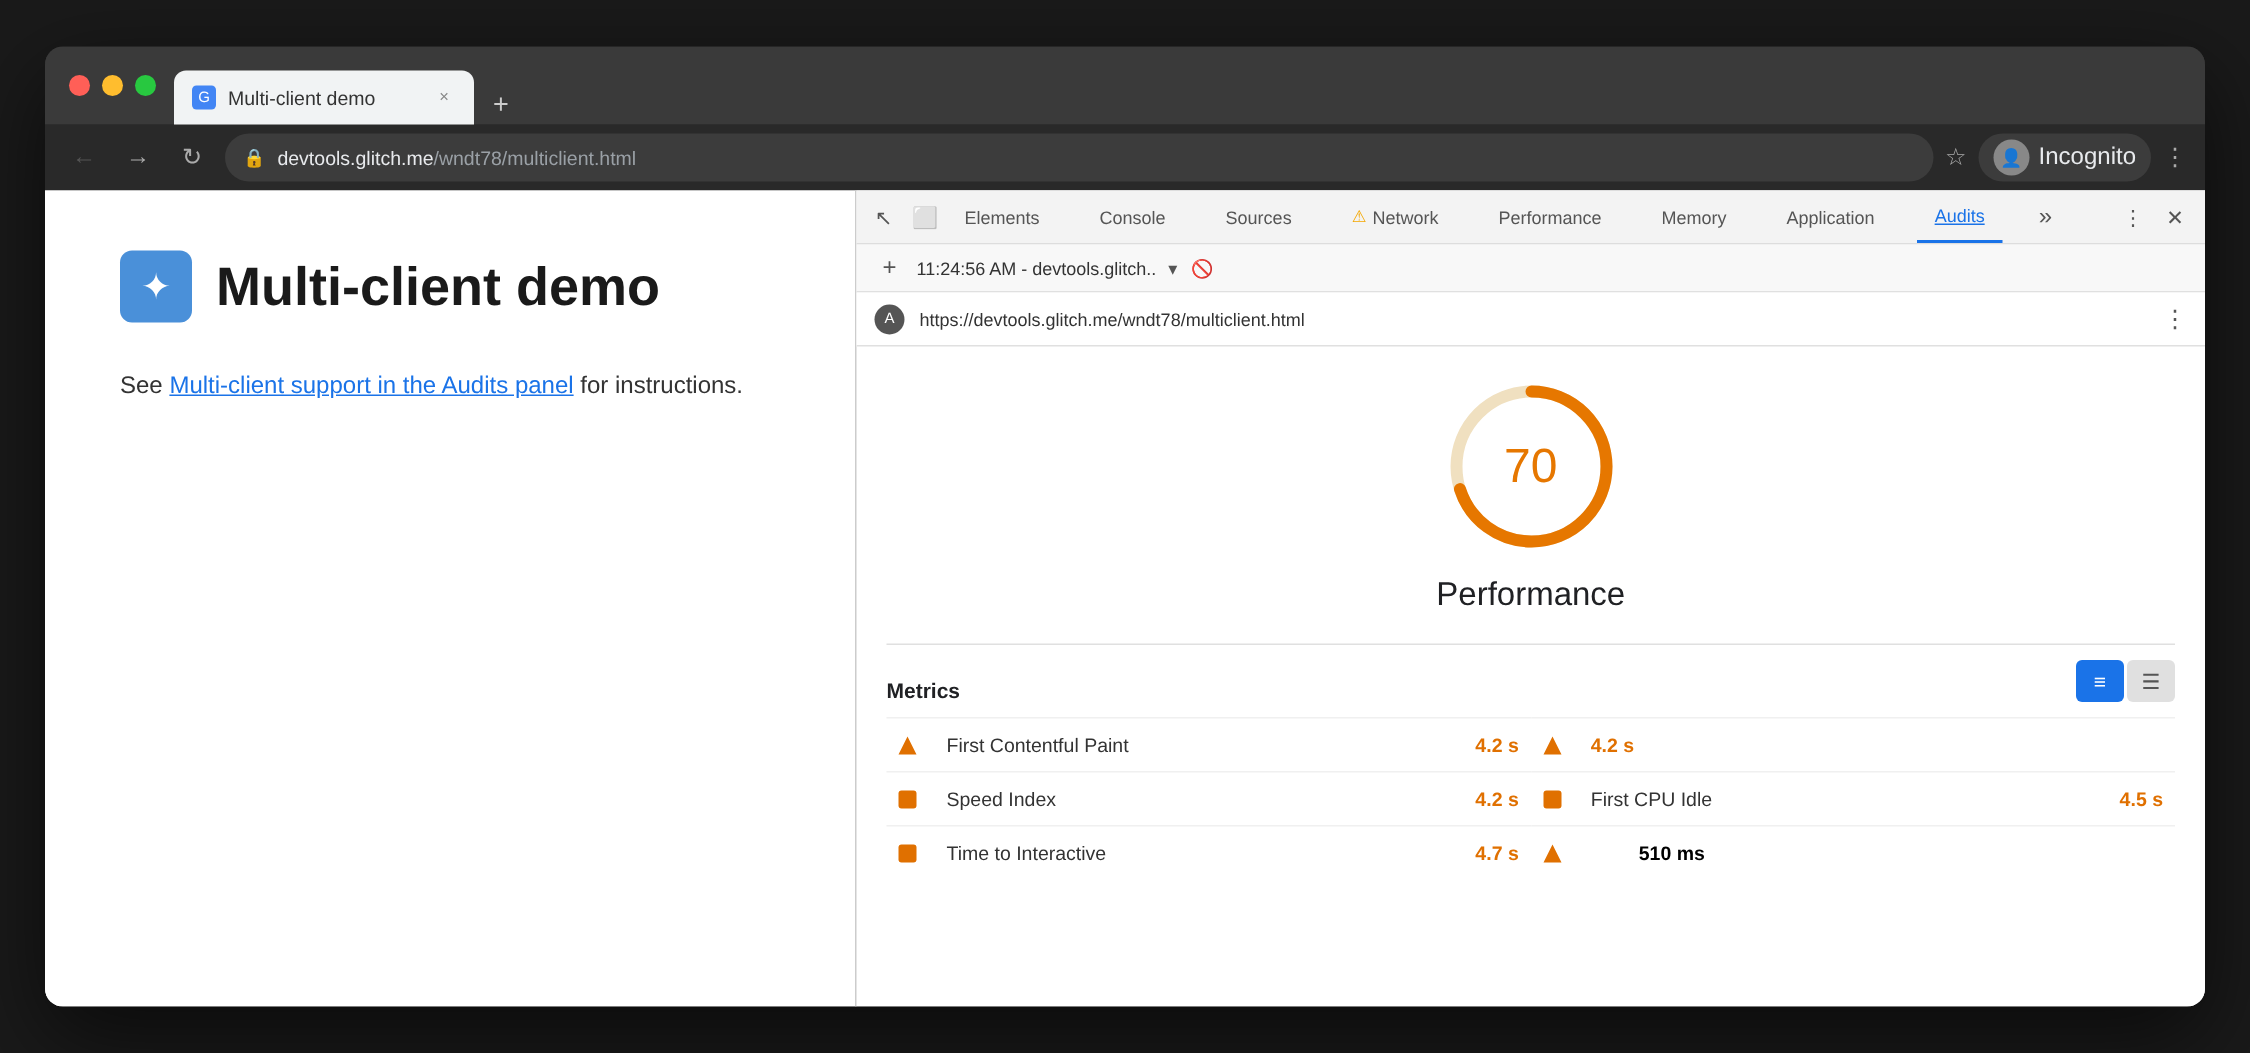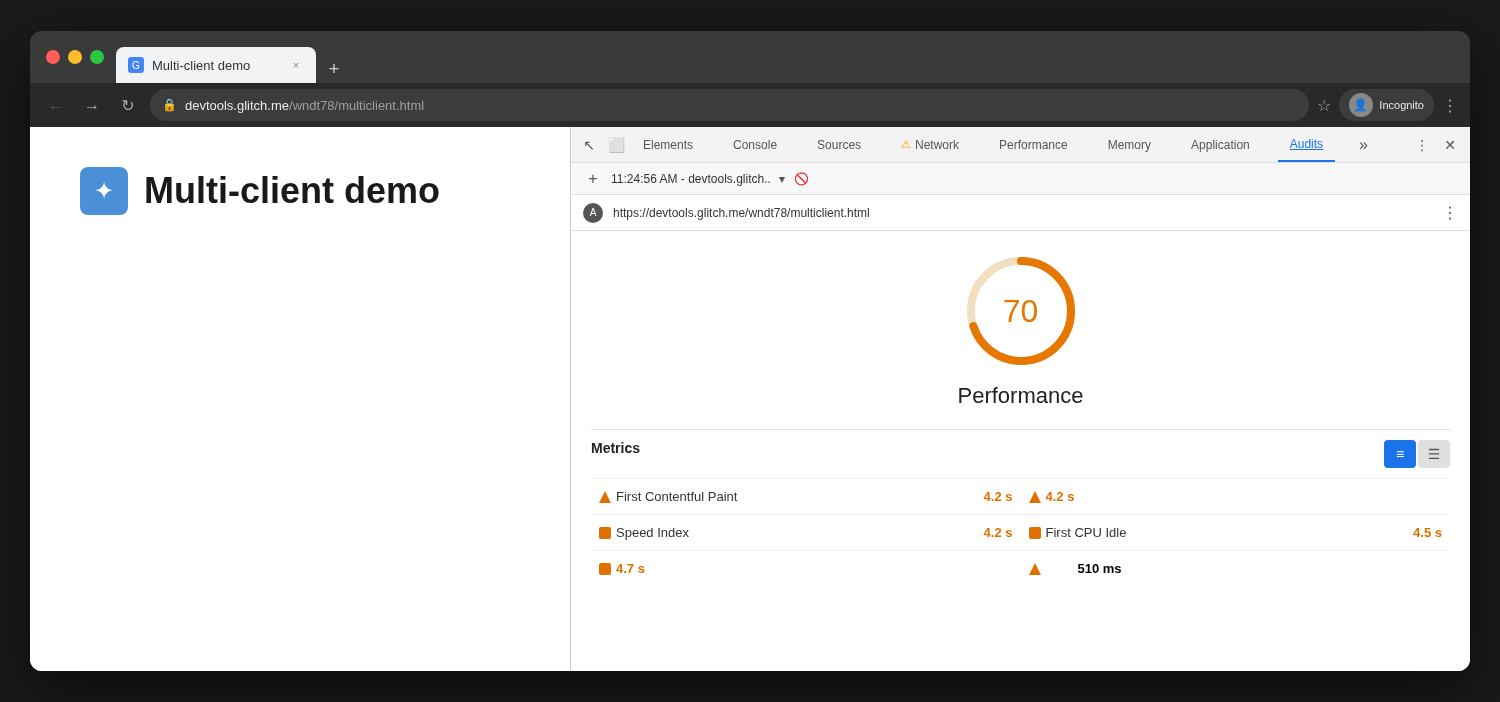--- a/index.html
+++ b/index.html
@@ -168,21 +168,21 @@
       height: 24px;
       background: #888;
       border-radius: 50%;
       display: flex;
       align-items: center;
       justify-content: center;
       font-size: 12px;
       color: white;
     }
     .incognito-text {
-      font-size: 11px;
+      font-size: 16px;
       color: #e8eaed;
     }
     
     .main-content {
       display: flex;
       height: calc(640px - 52px - 44px);
       background: #f0f0f0;
     }
     
     .webpage {
@@ -396,21 +396,21 @@
       font-weight: 400;
       color: #202124;
       margin-bottom: 10px;
     }
     
     .metrics-section {
       padding: 0 20px;
     }
     .metrics-header {
       display: flex;
-      align-items: flex-start;
+      align-items: flex-end;
       justify-content: space-between;
       margin-bottom: 10px;
       border-top: 1px solid #e0e0e0;
       padding-top: 10px;
     }
     .metrics-title {
       font-size: 14px;
       font-weight: 600;
       color: #202124;
     }
@@ -437,21 +437,21 @@
       color: #555;
     }
     .metrics-grid {
       display: grid;
       grid-template-columns: 1fr 1fr;
       gap: 0;
     }
     .metric-item {
       display: flex;
       align-items: center;
-      gap: 5px;
+      gap: 20px;
       padding: 10px 8px;
       border-top: 1px solid #f0f0f0;
     }
     .metric-icon {
       width: 12px;
       height: 12px;
       flex-shrink: 0;
     }
     .metric-icon.warning {
       width: 0;
@@ -518,20 +518,23 @@
     </div>
   </div>
 
   <div class="main-content">
 
     <div class="webpage">
       <div class="page-header">
         <div class="glitch-logo">✦</div>
         <h1 class="page-title">Multi-client demo</h1>
       </div>
+      <p class="page-description">
+        <span>See </span><a class="page-link">Multi-client support in the Audits panel</a><span> for instructions.</span>
+      </p>
     </div>
 
     <div class="devtools">
 
       <div class="devtools-toolbar">
         <div class="devtools-icon-btn">↖</div>
         <div class="devtools-icon-btn">⬜</div>
         <div class="devtools-tabs">
           <div class="devtools-tab">
             <span>Elements</span>
@@ -618,20 +621,21 @@
             <span class="metric-value">4.2 s</span>
           </div>
           <div class="metric-item">
             <div class="metric-icon square-orange"></div>
             <span class="metric-name">First CPU Idle</span>
             <span class="metric-value">4.5 s</span>
           </div>
 
           <div class="metric-item">
             <div class="metric-icon square-orange"></div>
+            <span class="metric-name">Time to Interactive</span>
             <span class="metric-value">4.7 s</span>
           </div>
           <div class="metric-item">
             <div class="metric-icon warning"></div>
             <span class="metric-value red">510 ms</span>
           </div>
         </div>
       </div>
     </div>
   </div>

